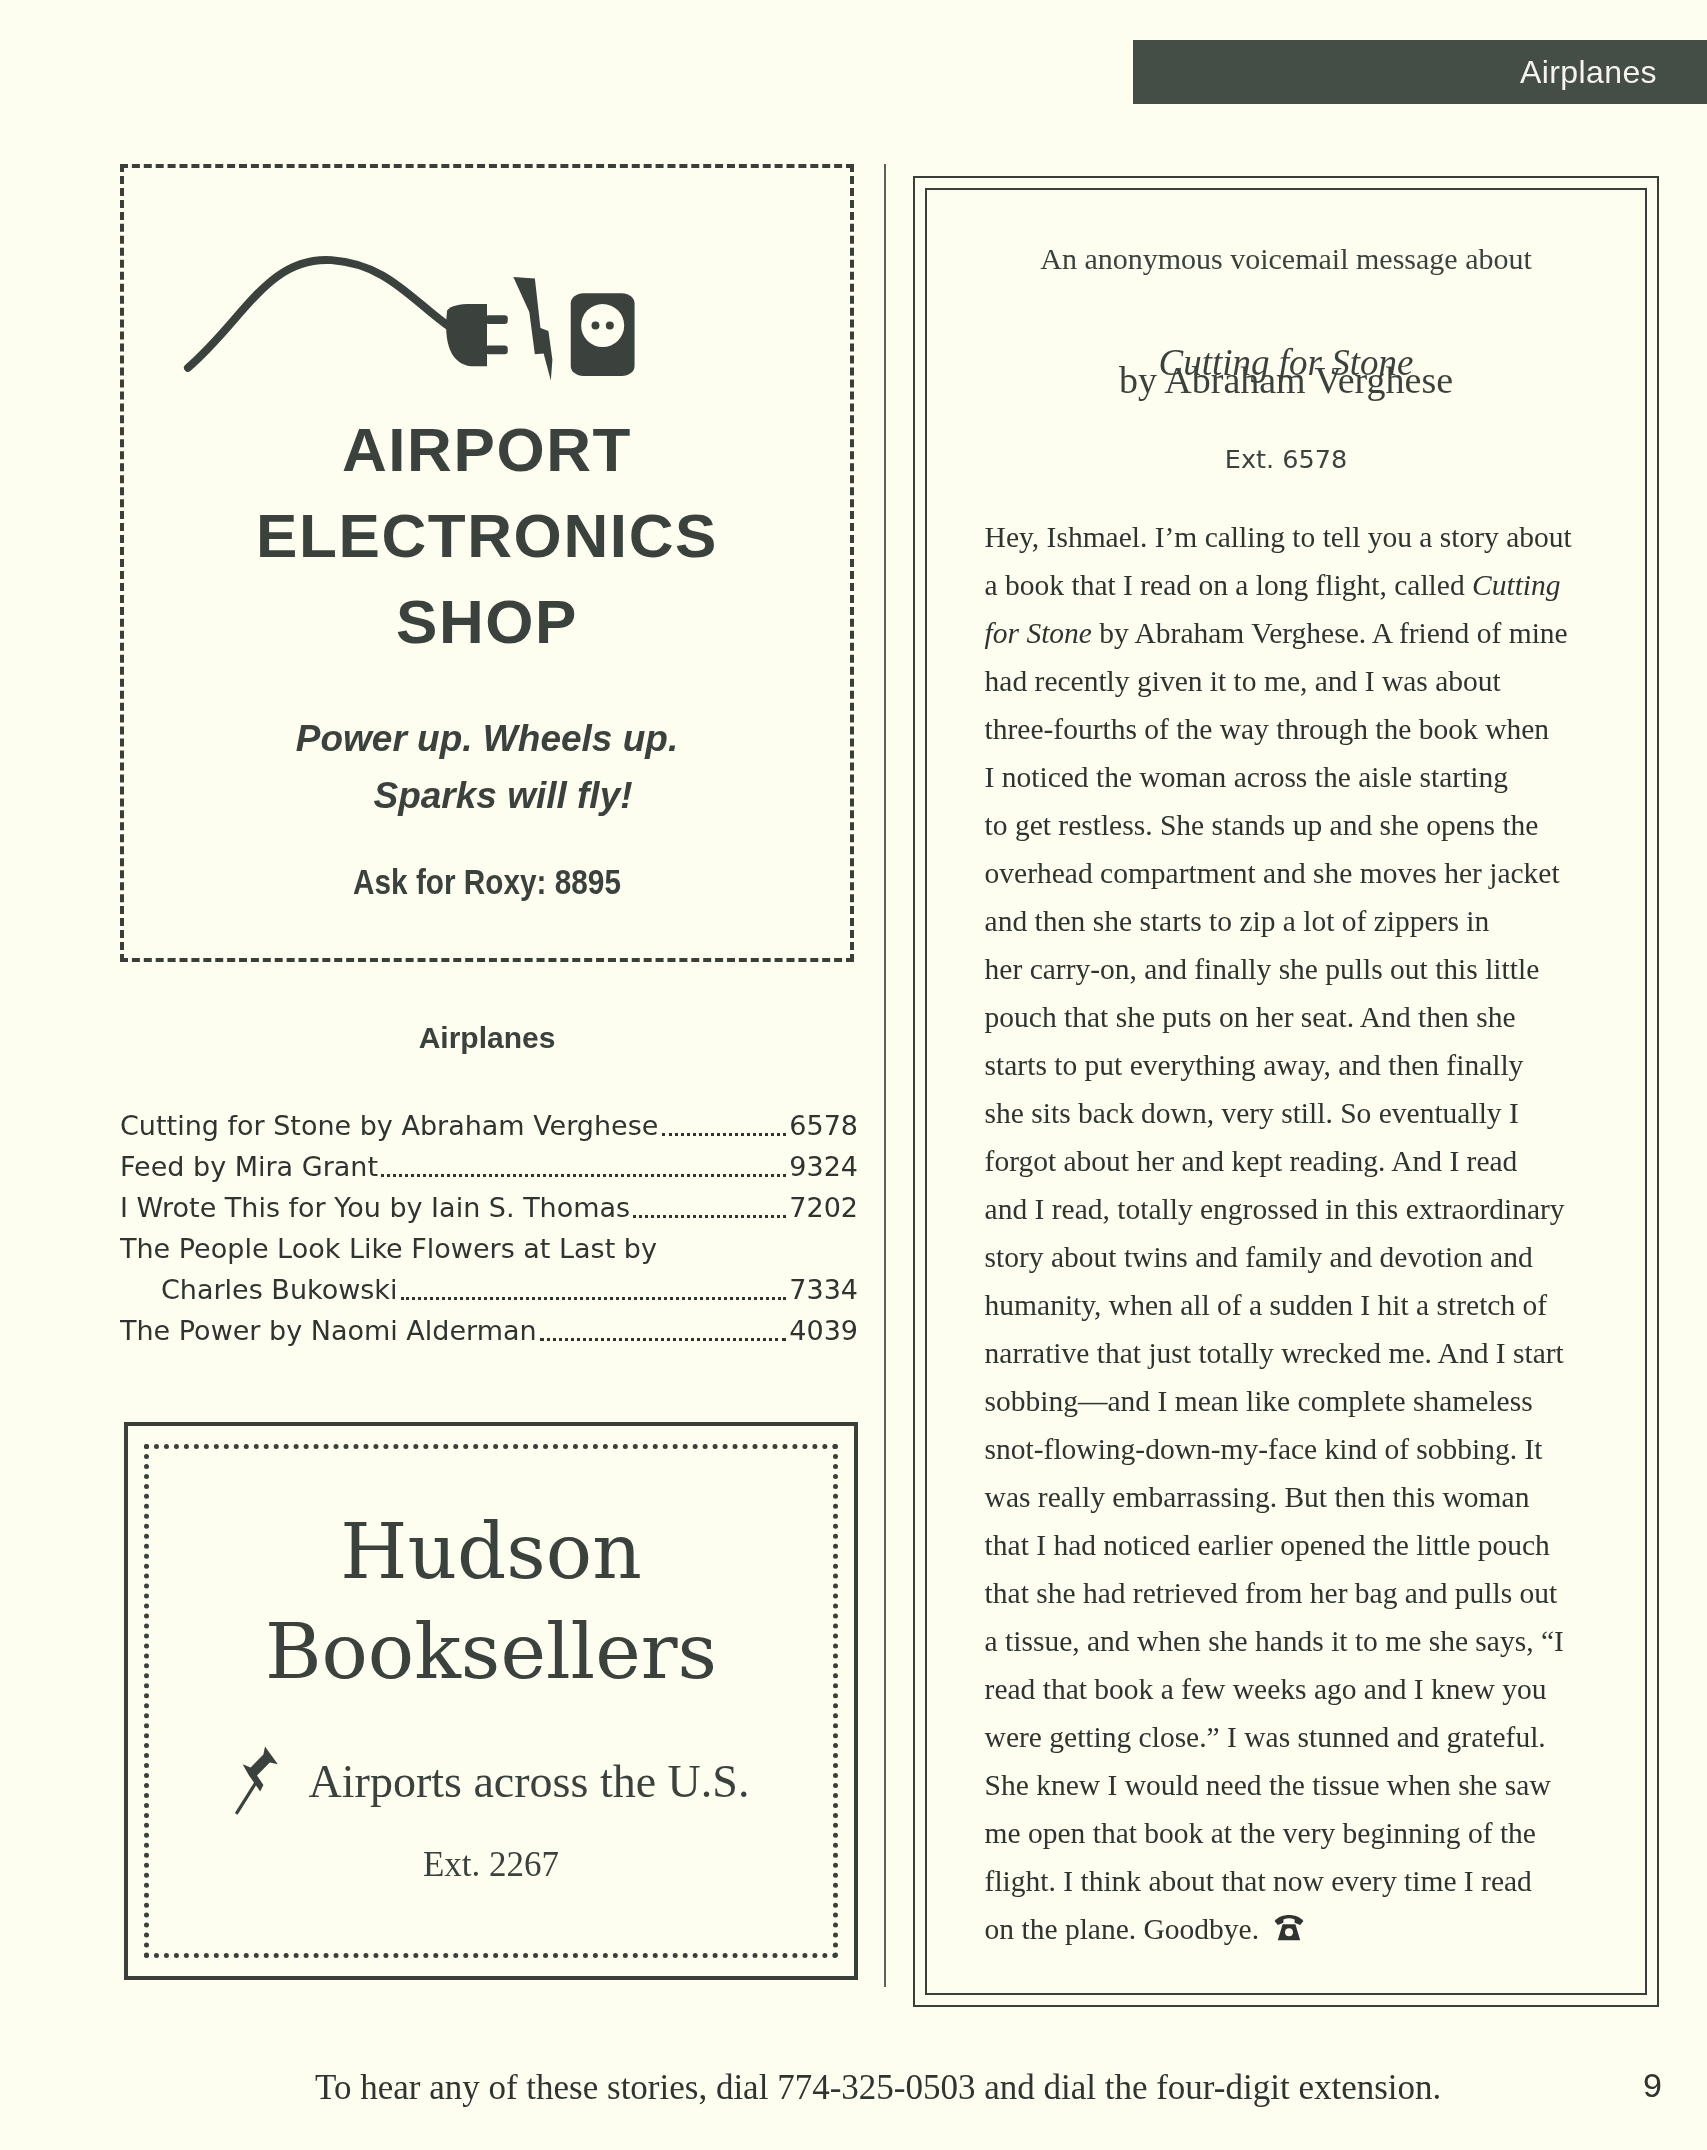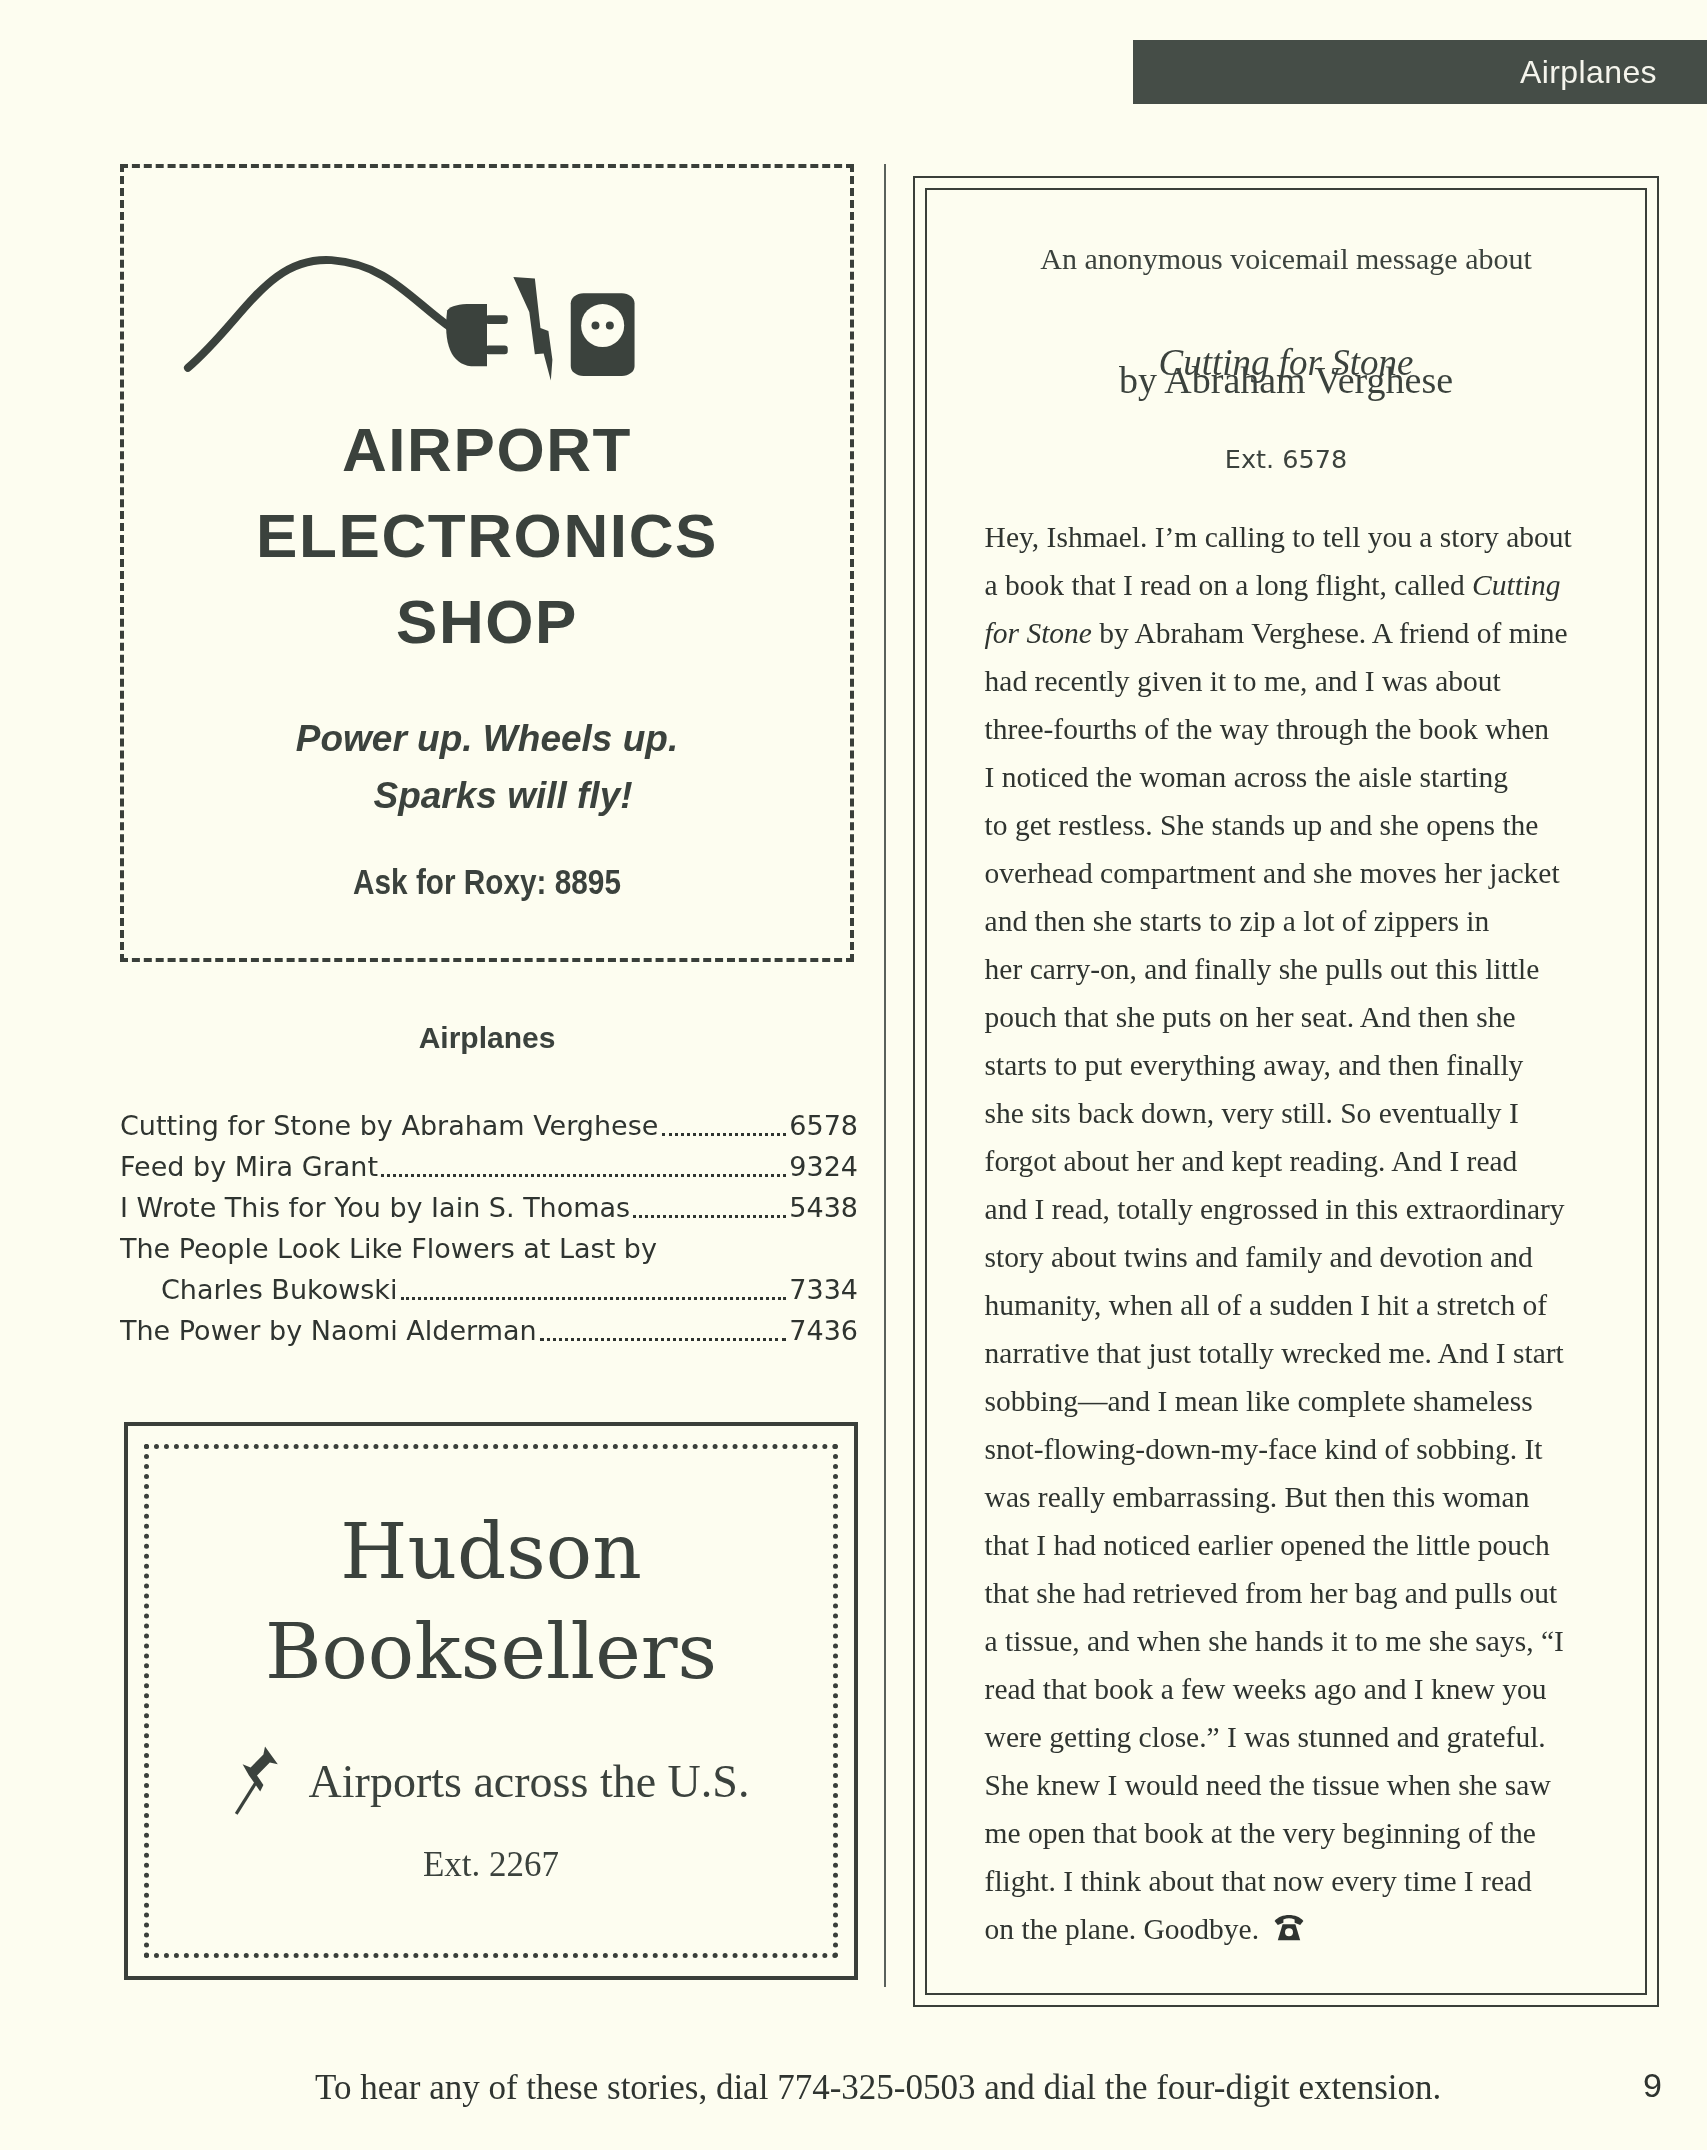--- a/index.html
+++ b/index.html
@@ -208,34 +208,34 @@
     <span class="ext">6578</span>
   </div>
   <div class="toc-row">
     <span class="title">Feed by Mira Grant</span>
     <span class="dots"></span>
     <span class="ext">9324</span>
   </div>
   <div class="toc-row">
     <span class="title">I Wrote This for You by Iain S. Thomas</span>
     <span class="dots"></span>
-    <span class="ext">5438</span>
+    <span class="ext">7202</span>
   </div>
   <div class="toc-row nodots">
     <span class="title">The People Look Like Flowers at Last by</span>
   </div>
   <div class="toc-row">
     <span class="title cont">Charles Bukowski</span>
     <span class="dots"></span>
     <span class="ext">7334</span>
   </div>
   <div class="toc-row">
     <span class="title">The Power by Naomi Alderman</span>
     <span class="dots"></span>
-    <span class="ext">7436</span>
+    <span class="ext">4039</span>
   </div>
 </div>
 
 <div class="ad-hudson">
   <div class="inner"></div>
   <div class="name">
     <div>Hudson</div>
     <div>Booksellers</div>
   </div>
   <div class="tagline">

